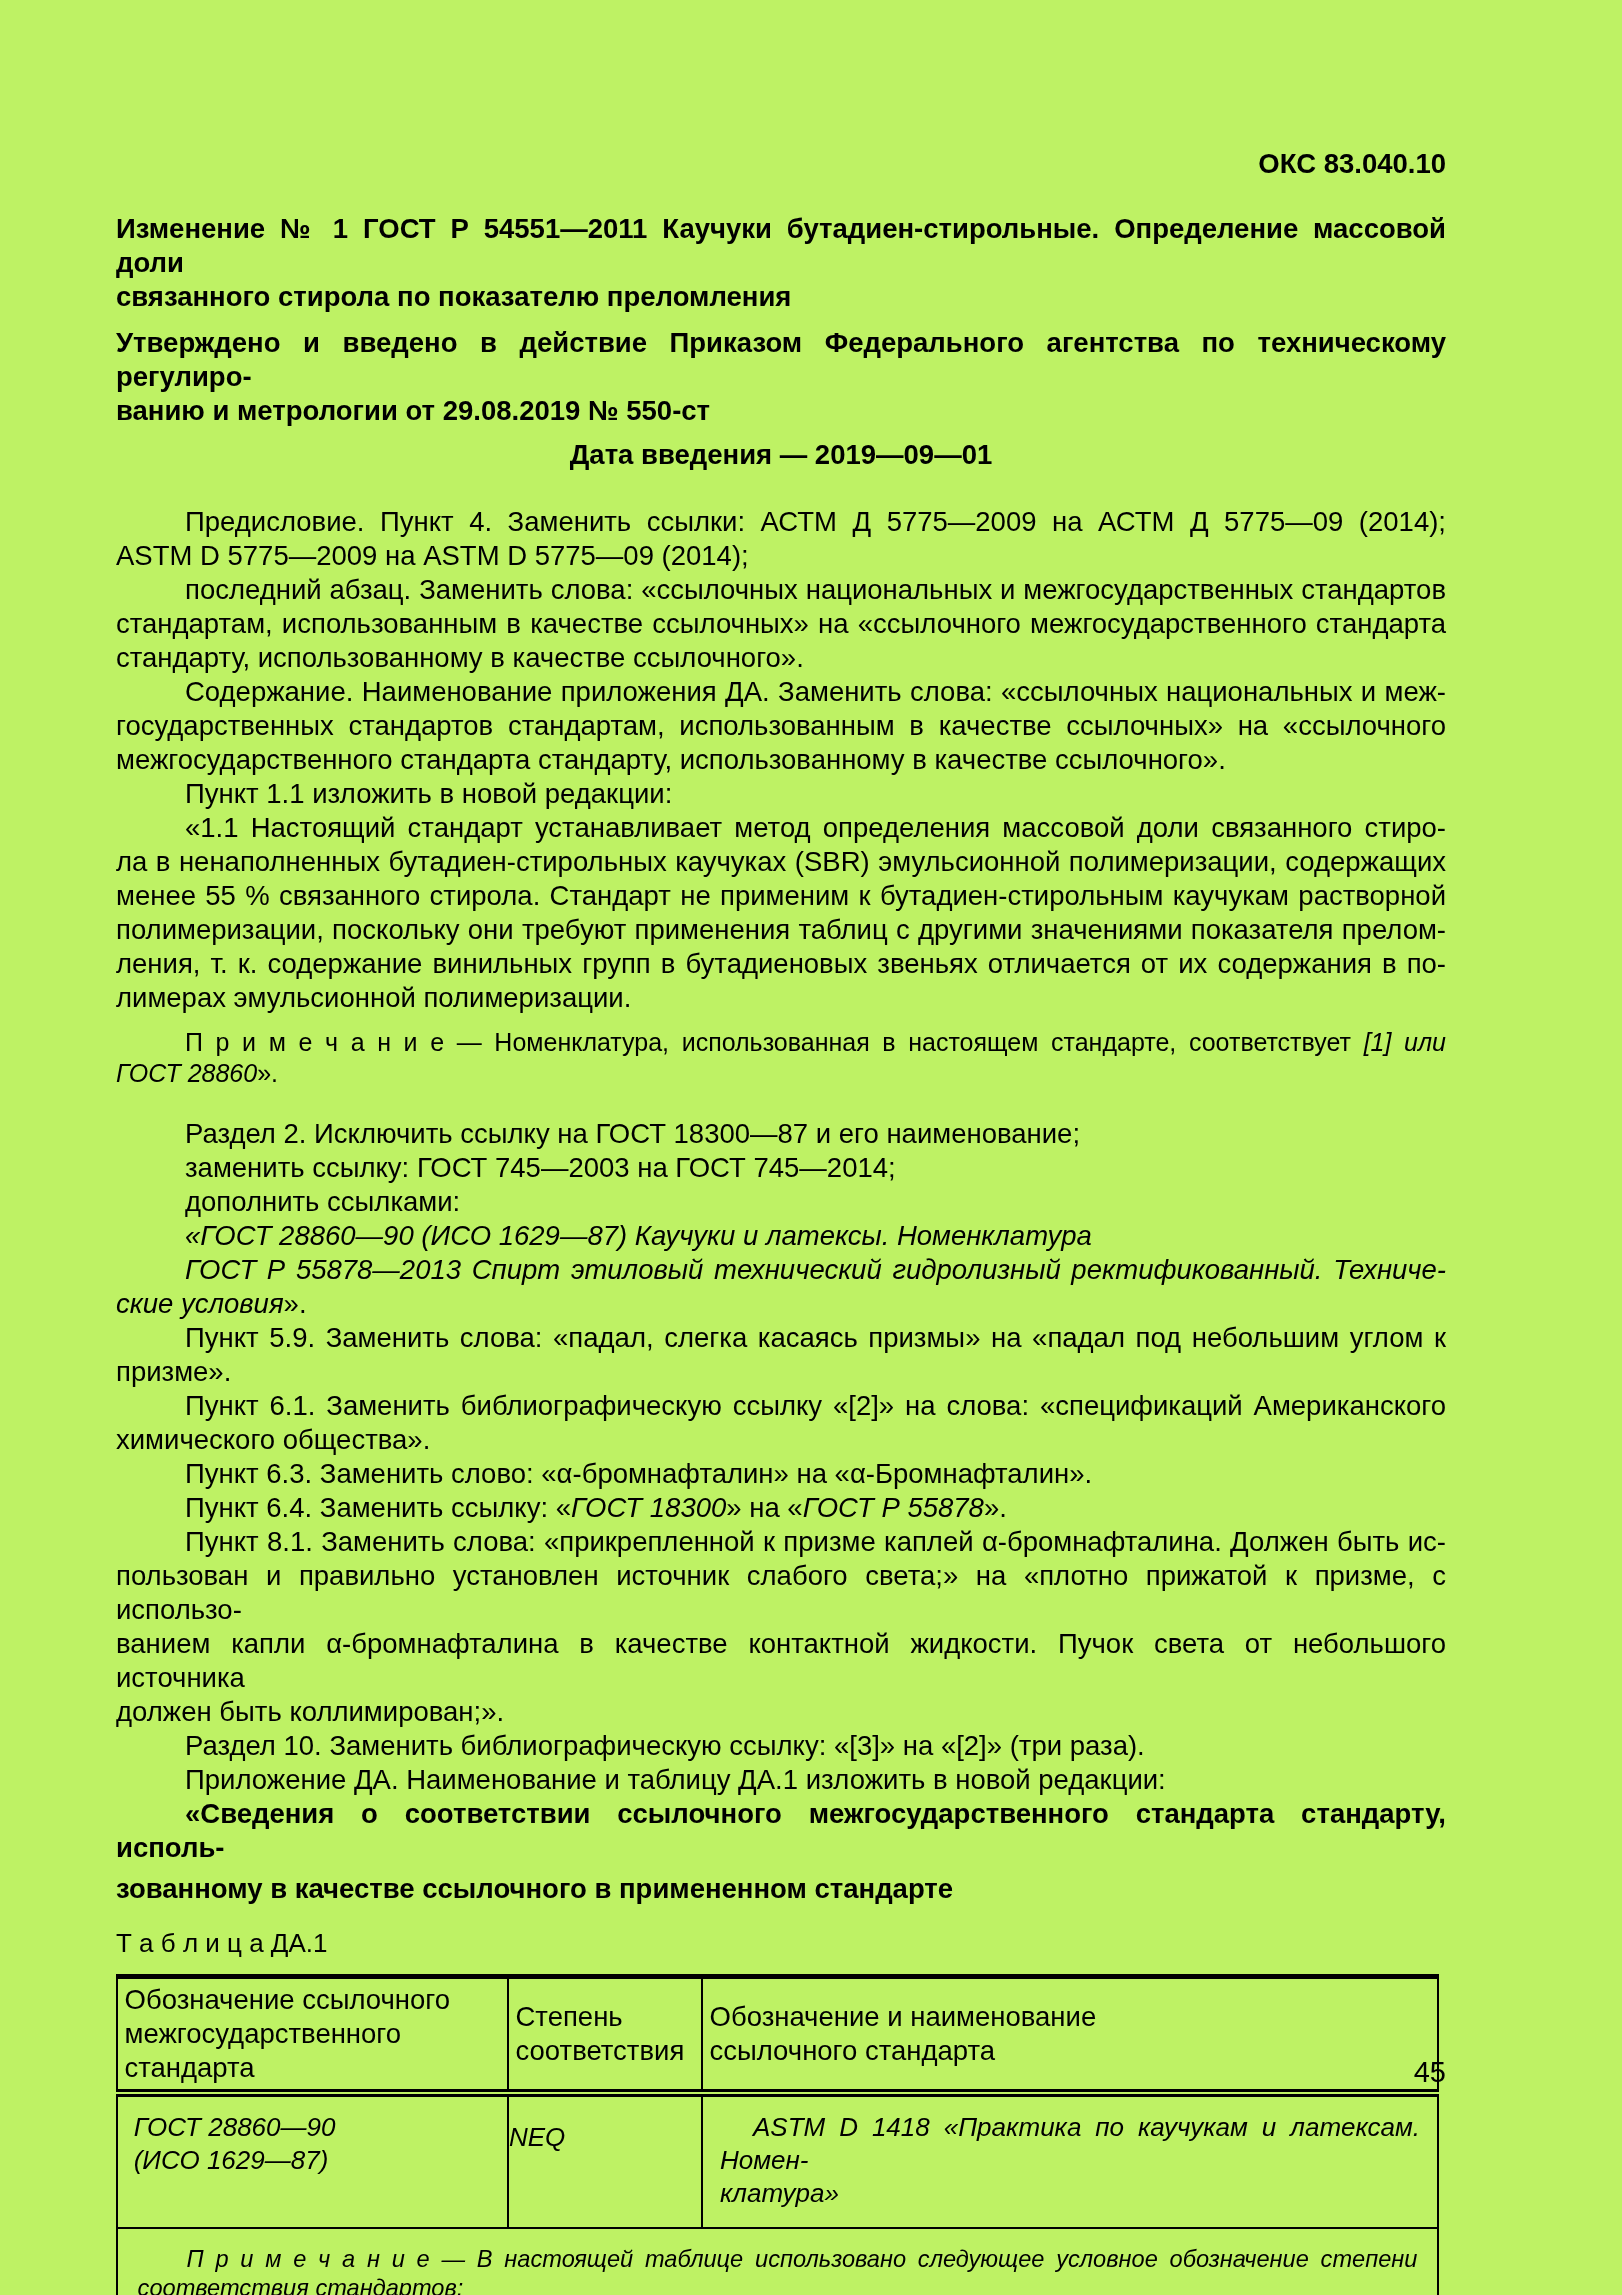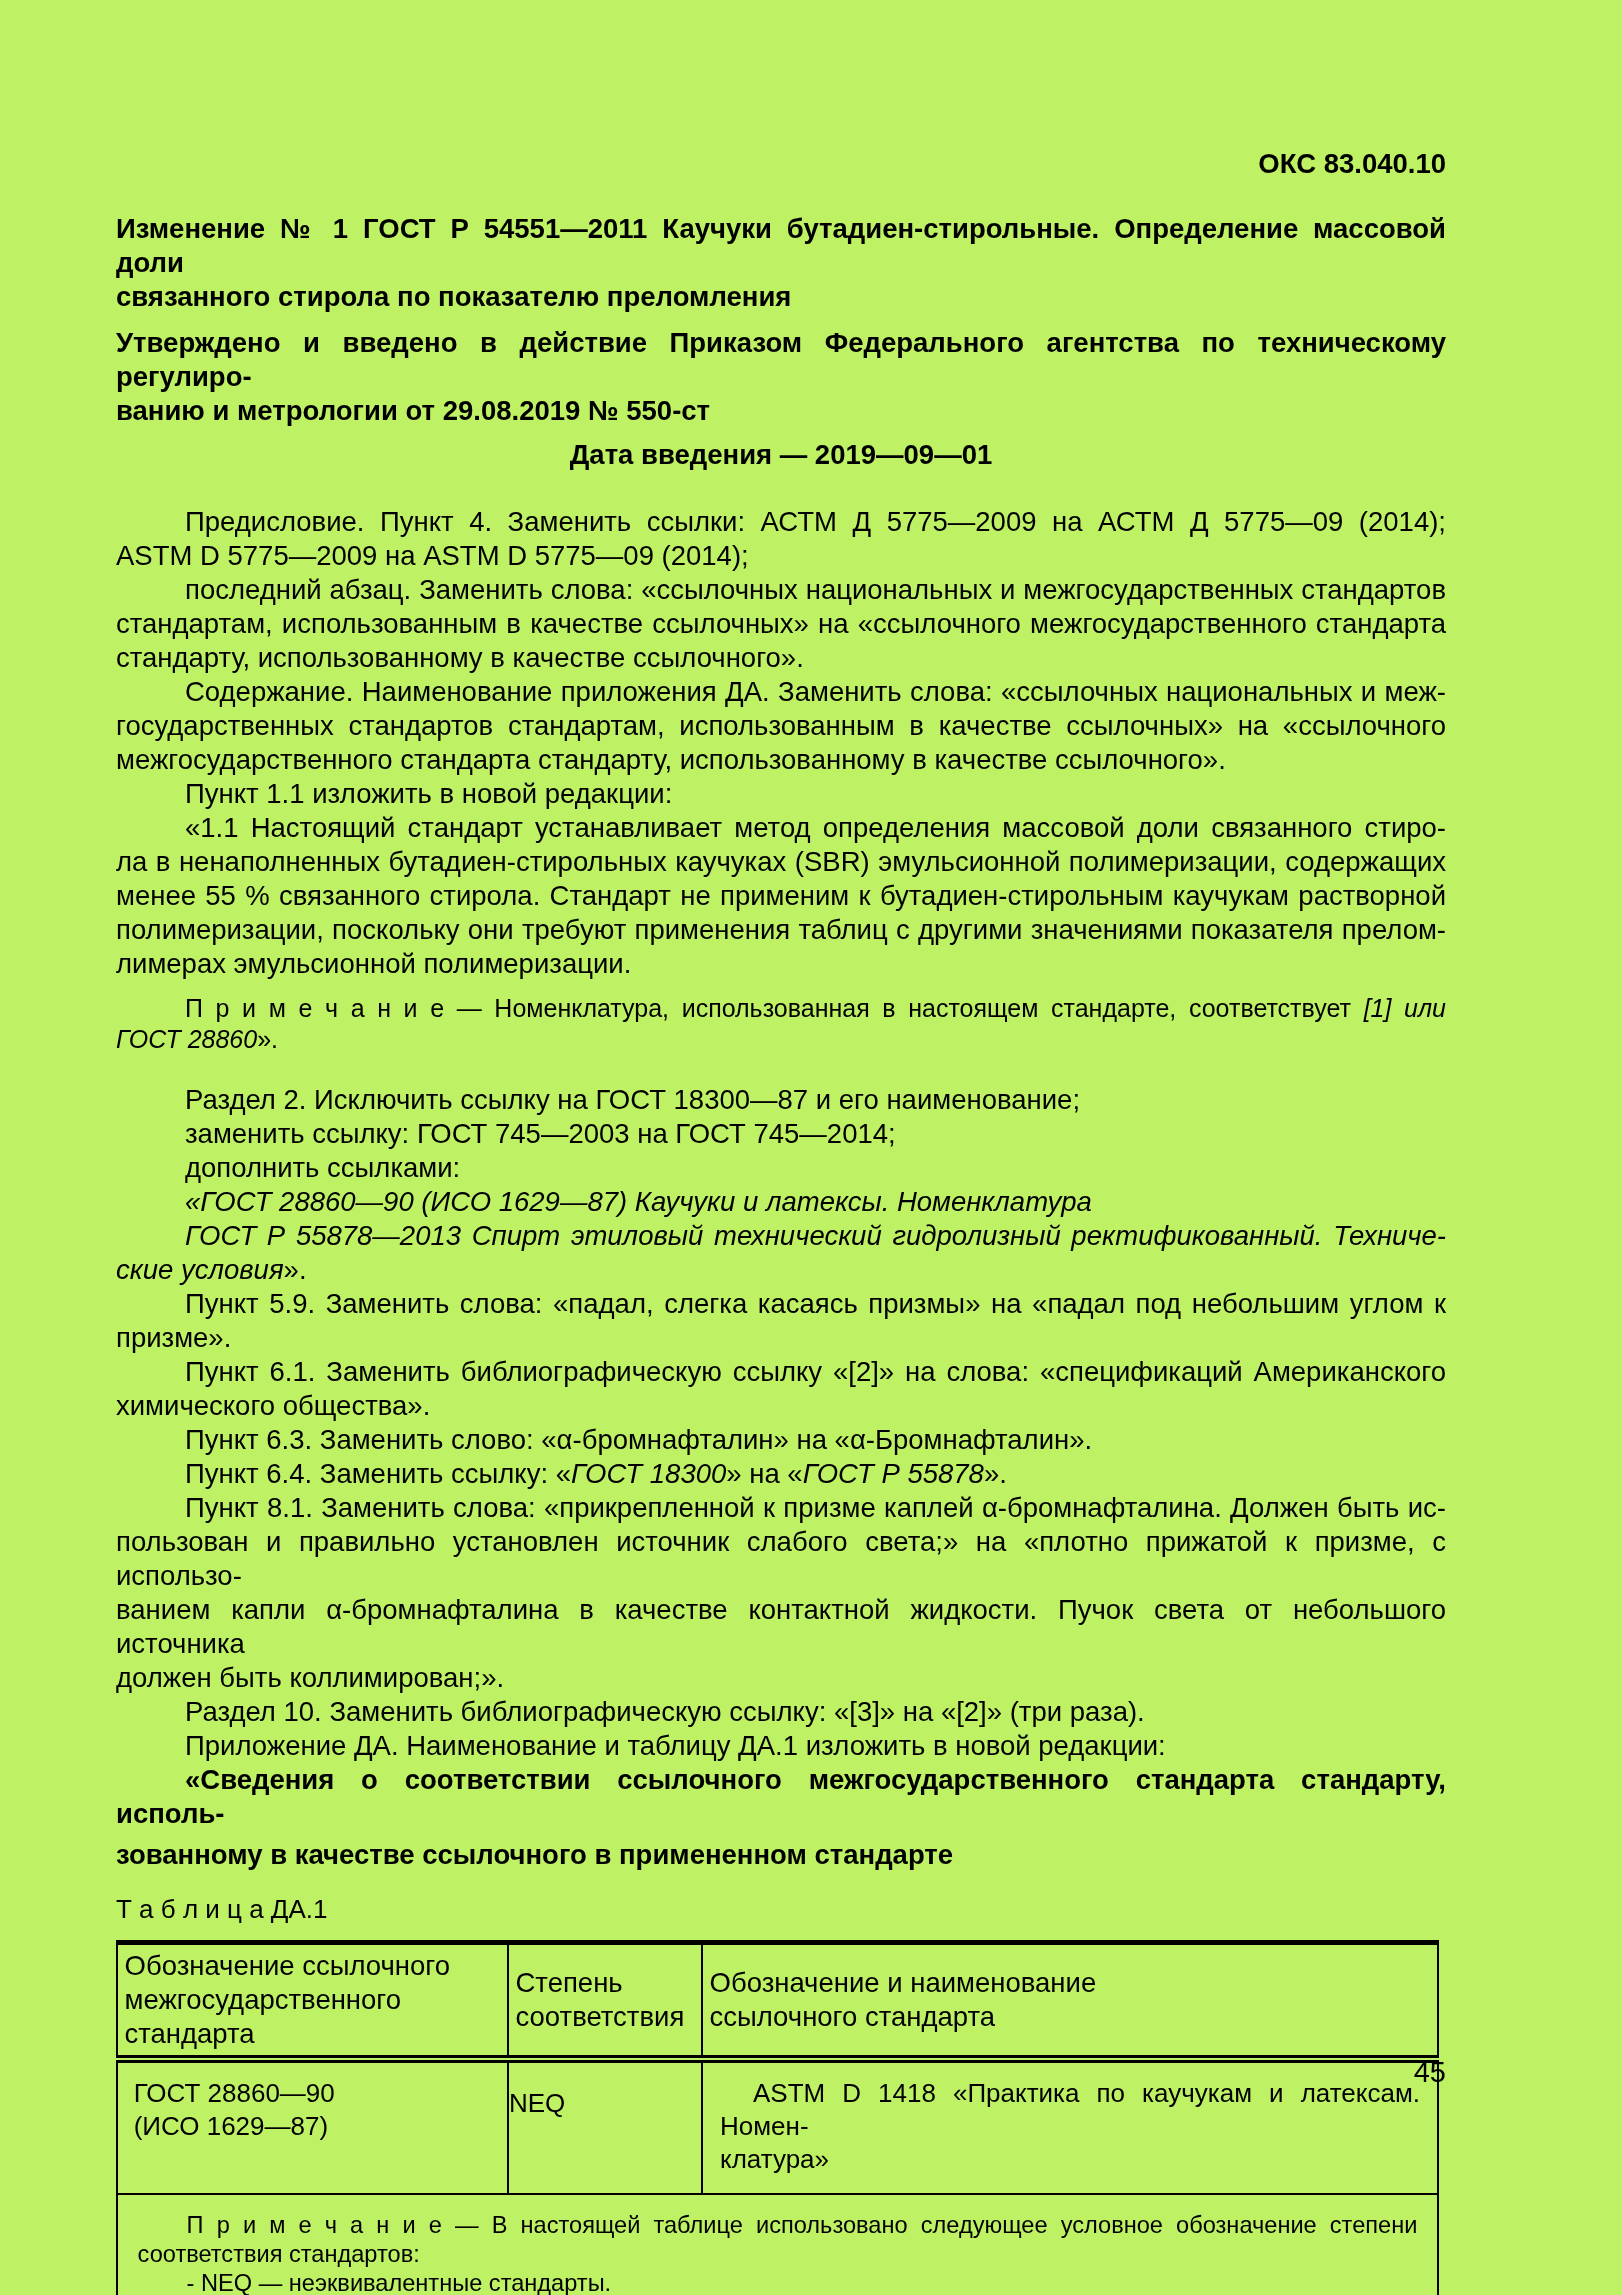--- a/index.html
+++ b/index.html
@@ -44,21 +44,21 @@
   table.da1 thead th {
     border-bottom: 8.5px double #000;
     font-weight: normal;
     font-size: 23.6px;
     line-height: 39px;
     vertical-align: middle;
     text-align: center;
     height: 73px;
     padding: 3.9px 6.5px;
   }
-  table.da1 td { vertical-align: top; }
+  table.da1 td { vertical-align: top; font-style: italic; }
   td.cell-ref { padding: 14.4px 15.7px 17px; }
   td.cell-ref .ln, td.cell-name .ln { font-size: 26px; line-height: 33px; }
   td.cell-deg { text-align: left; padding-top: 24px; font-size: 26px; line-height: 33px; height: 77px; }
   td.cell-name { padding: 14.4px 17px 17px; }
   td.cell-name .ln.ind { text-indent: 33px; }
   tr.tnote td { padding: 15.7px 19.6px 18.3px; }
   tr.tnote .ln { font-size: 23.6px; line-height: 29px; }
   tr.tnote .ln.ind { text-indent: 49px; }
   .pageno { position: absolute; left: 116px; top: 2055px; width: 1330px; text-align: right; font-size: 29px; line-height: 34px; }
 </style>
@@ -89,20 +89,21 @@
         <div class="ln just"><span>стандартам, использованным в качестве ссылочных» на «ссылочного межгосударственного стандарта</span></div>
         <div class="ln"><span>стандарту, использованному в качестве ссылочного».</span></div>
         <div class="ln ind just"><span>Содержание. Наименование приложения ДА. Заменить слова: «ссылочных национальных и меж-</span></div>
         <div class="ln just"><span>государственных стандартов стандартам, использованным в качестве ссылочных» на «ссылочного</span></div>
         <div class="ln"><span>межгосударственного стандарта стандарту, использованному в качестве ссылочного».</span></div>
         <div class="ln ind"><span>Пункт 1.1 изложить в новой редакции:</span></div>
         <div class="ln ind just"><span>«1.1 Настоящий стандарт устанавливает метод определения массовой доли связанного стиро-</span></div>
         <div class="ln just"><span>ла в ненаполненных бутадиен-стирольных каучуках (SBR) эмульсионной полимеризации, содержащих</span></div>
         <div class="ln just"><span>менее 55 % связанного стирола. Стандарт не применим к бутадиен-стирольным каучукам растворной</span></div>
         <div class="ln just"><span>полимеризации, поскольку они требуют применения таблиц с другими значениями показателя прелом-</span></div>
+        <div class="ln just"><span>ления, т. к. содержание винильных групп в бутадиеновых звеньях отличается от их содержания в по-</span></div>
         <div class="ln"><span>лимерах эмульсионной полимеризации.</span></div>
         <div class="ln ind just note" style="margin-top: 11.8px;"><span>П р и м е ч а н и е — Номенклатура, использованная в настоящем стандарте, соответствует </span><span class="it">[1] или</span></div>
         <div class="ln note"><span class="it">ГОСТ 28860</span><span>».</span></div>
         <div class="ln ind" style="margin-top: 28px;"><span>Раздел 2. Исключить ссылку на ГОСТ 18300—87 и его наименование;</span></div>
         <div class="ln ind"><span>заменить ссылку: ГОСТ 745—2003 на ГОСТ 745—2014;</span></div>
         <div class="ln ind"><span>дополнить ссылками:</span></div>
         <div class="ln ind"><span class="it">«ГОСТ 28860—90 (ИСО 1629—87) Каучуки и латексы. Номенклатура</span></div>
         <div class="ln ind just"><span class="it">ГОСТ Р 55878—2013 Спирт этиловый технический гидролизный ректификованный. Техниче-</span></div>
         <div class="ln"><span class="it">ские условия</span><span>».</span></div>
         <div class="ln ind just"><span>Пункт 5.9. Заменить слова: «падал, слегка касаясь призмы» на «падал под небольшим углом к</span></div>

